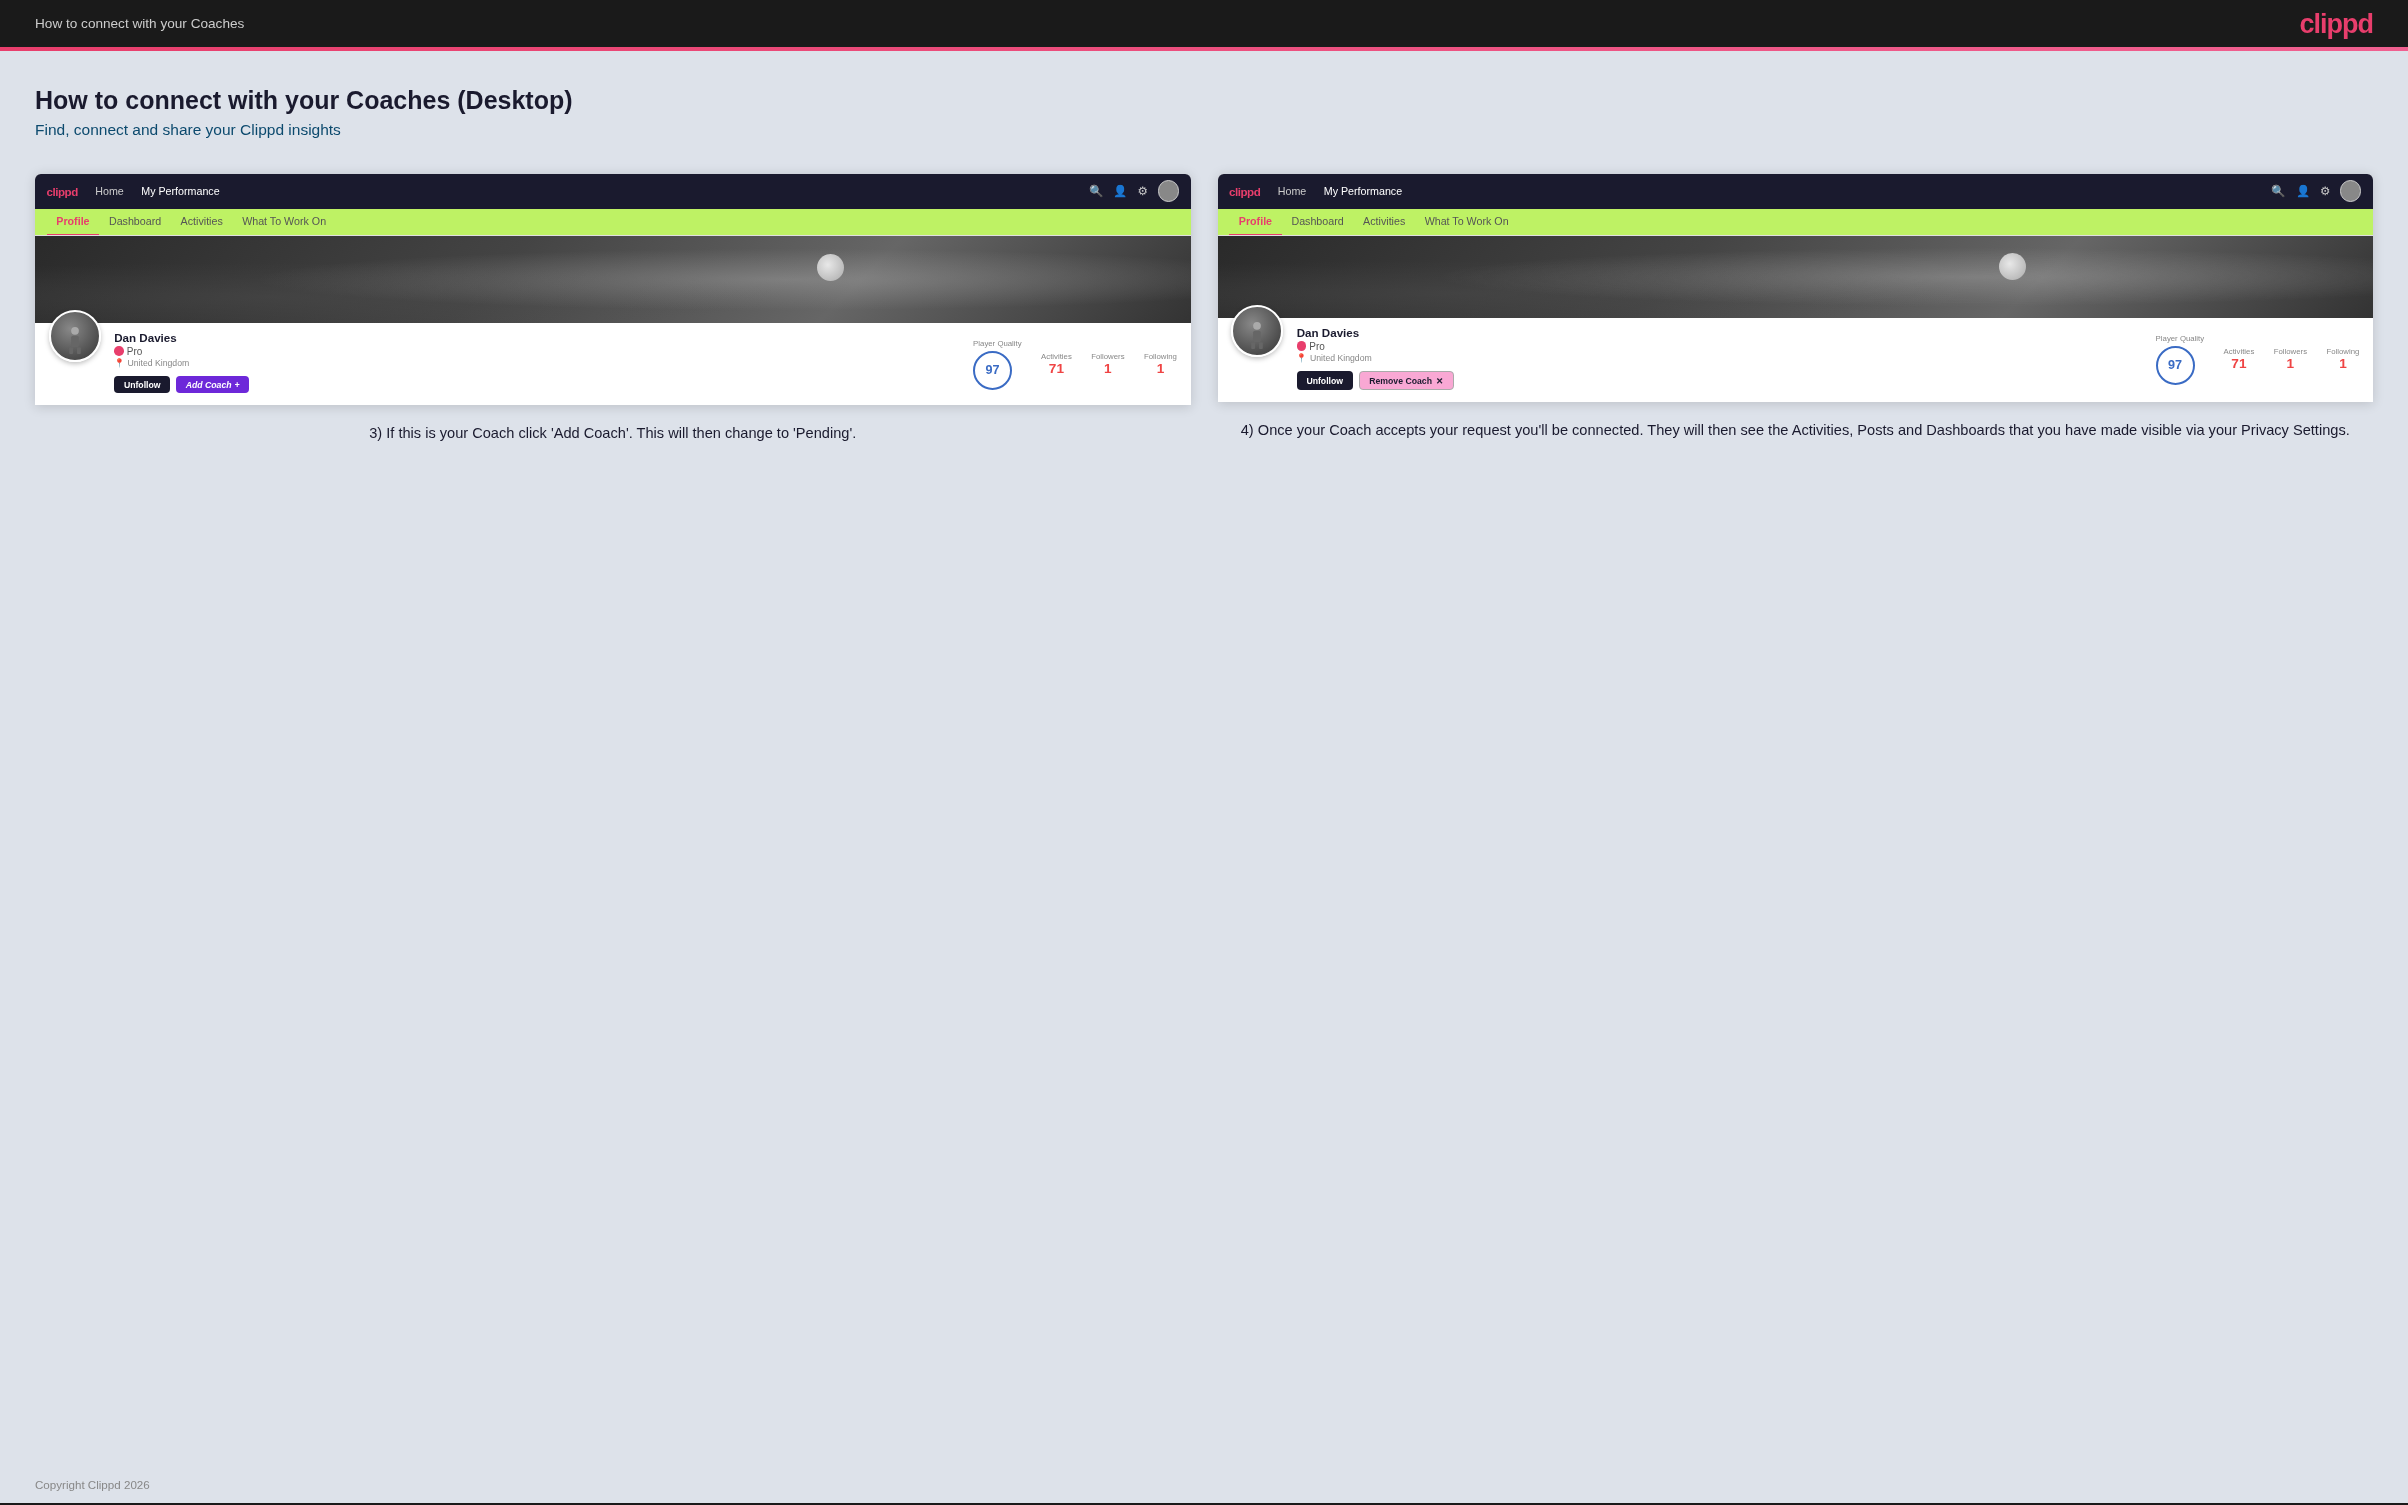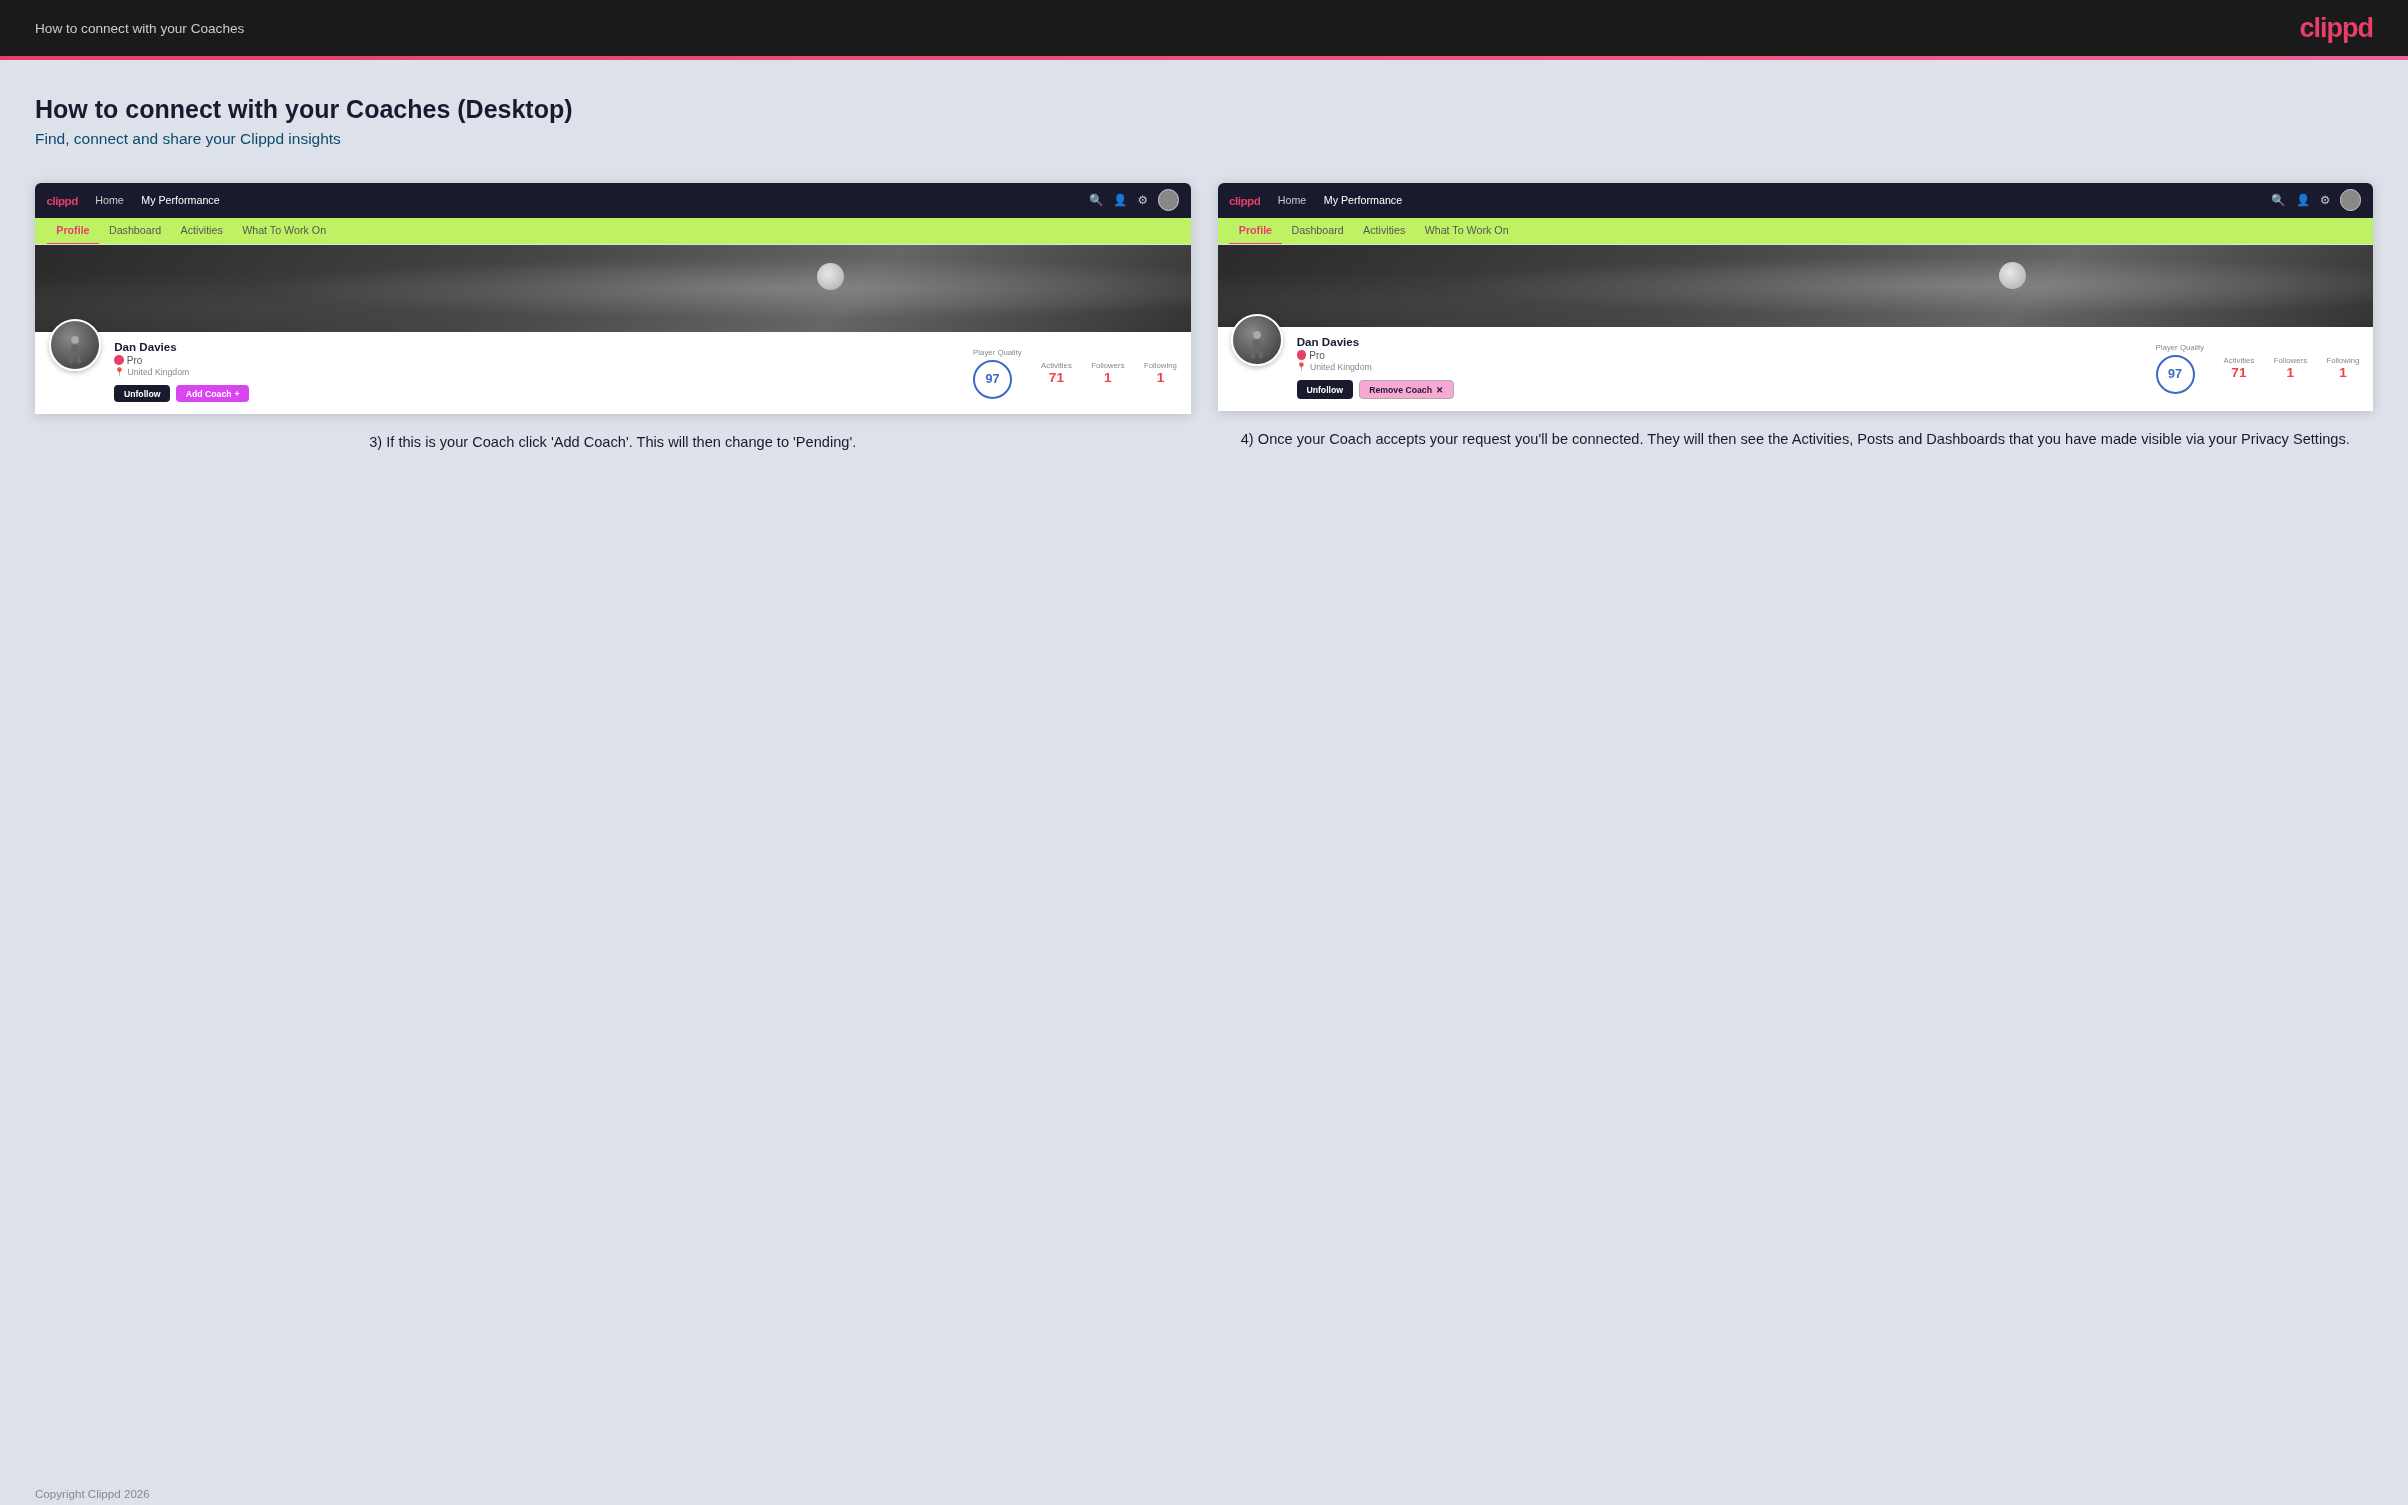--- a/index.html
+++ b/index.html
@@ -1,20 +1,20 @@
 <!DOCTYPE html>
 <html><head>
   <meta charset="utf-8">
   <style>
     * { box-sizing: border-box; margin: 0; padding: 0; }
     body { background: #1a1a1a; font-family: 'Helvetica Neue', Arial, sans-serif; min-height: 100vh; }
 
     .top-bar {
       background: #1a1a1a;
-      height: 56px;
+      height: 47px;
       display: flex;
       align-items: center;
       padding: 8px 35px;
       position: relative;
     }
     .top-bar-title {
       color: #ccc;
       font-size: 13.6px;
     }
     .top-bar-logo {
@@ -224,26 +224,27 @@
       font-size: 8.7px;
       font-weight: 600;
       cursor: pointer;
     }
     .mock-btn-dark {
       background: #1a1a2e;
       color: #fff;
       border: none;
     }
     .mock-btn-outline {
-      background: #d946ef;
+      background: #6d28d9;
       color: #fff;
       border: none;
       display: flex;
       align-items: center;
       gap: 2.9px;
+      font-style: italic;
     }
 
     .mock-stats {
       display: flex;
       gap: 19.4px;
       align-items: center;
       margin-left: auto;
       padding-top: 7.8px;
     }
     .mock-stat {

